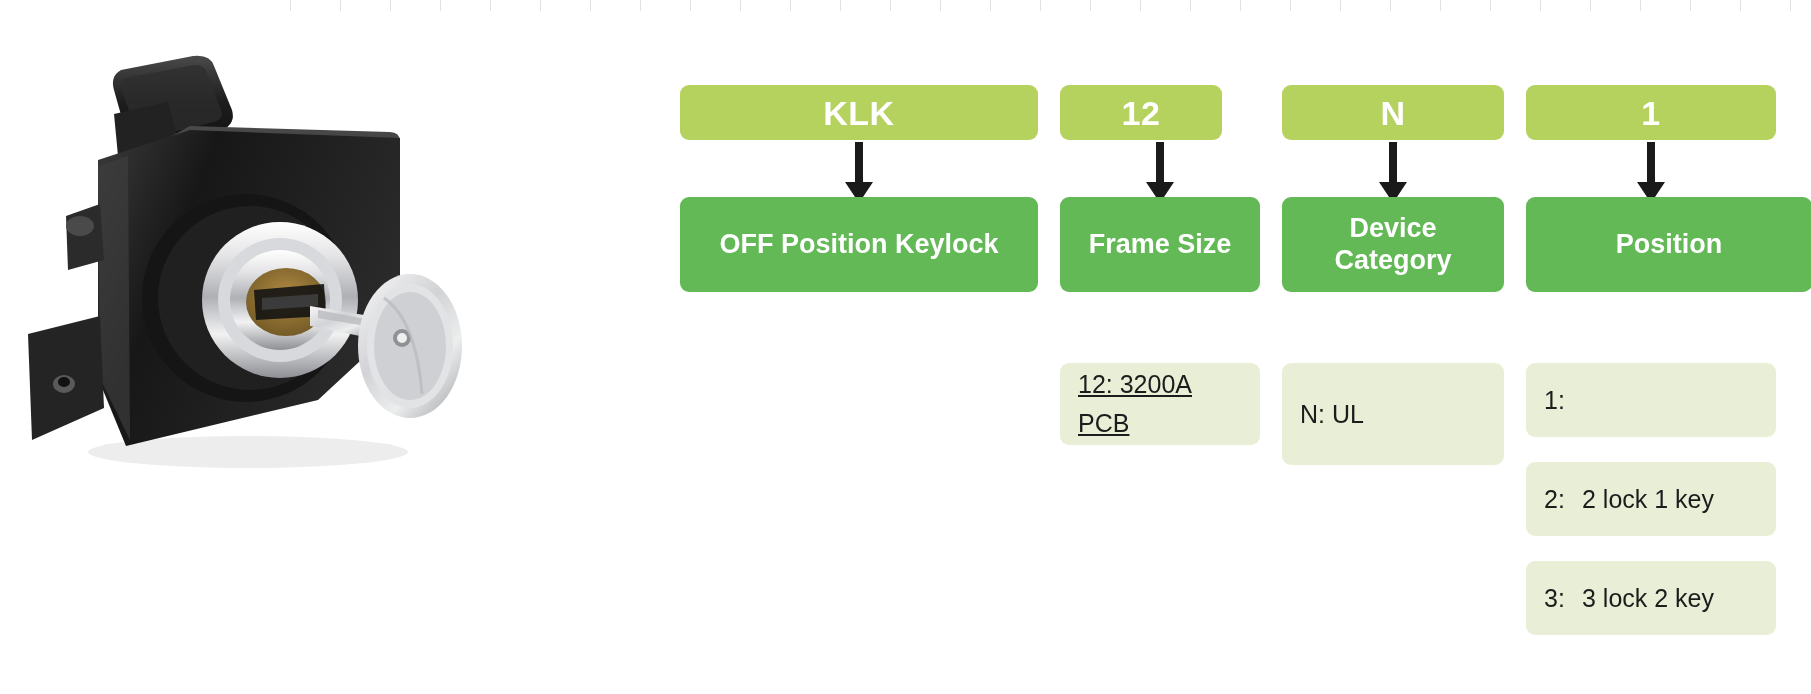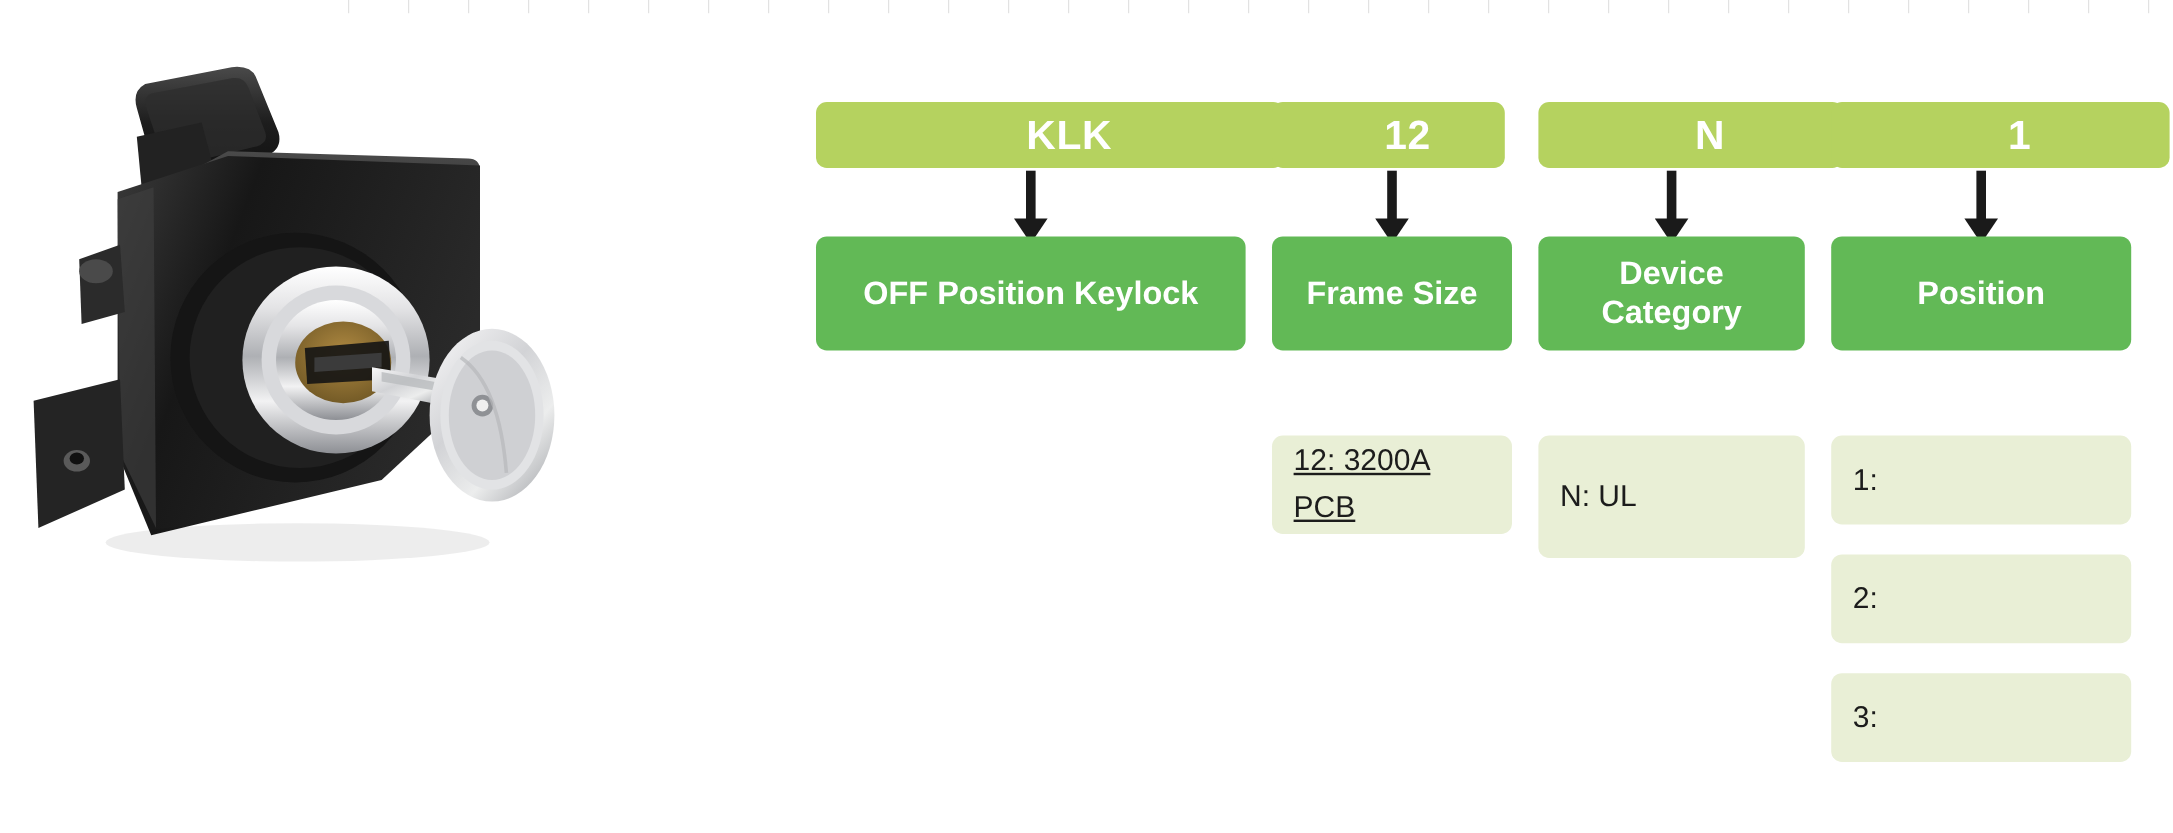--- a/index.html
+++ b/index.html
@@ -64,21 +64,20 @@
     border-radius: 9px;
     background: #b5d25f;
     color: #ffffff;
     font-size: 34px;
     font-weight: bold;
     display: flex;
     align-items: center;
     justify-content: center;
     letter-spacing: 0.5px;
     line-height: 1;
-    padding-left: 32px;
   }
 
   
   .arrow {
     position: absolute;
     top: 142px;
     width: 34px;
     height: 62px;
   }
   .arrow svg { display: block; width: 100%; height: 100%; }
@@ -276,28 +275,30 @@
   </div>
 
   <div class="column">
     <div class="code-chip" style="left:1526px; width:250px;">1</div>
     <div class="arrow" style="left:1634px;">
       <svg viewBox="0 0 34 62" xmlns="http://www.w3.org/2000/svg">
         <rect x="13" y="0" width="8" height="42" fill="#1a1a1a"></rect>
         <path d="M3 40 L31 40 L17 61 Z" fill="#1a1a1a"></path>
       </svg>
     </div>
-    <div class="cat-box" style="left:1526px; width:250px;">Position</div>
+    <div class="cat-box" style="left:1526px; width:286px;">Position</div>
 
     <div class="opt-box" style="left:1526px; top:363px; width:250px; height:74px;">
       <span class="opt-key">1:</span>
     </div>
 
     <div class="opt-box" style="left:1526px; top:462px; width:250px; height:74px;">
       <span class="opt-key">2:</span>
+      <span>2 lock 1 key</span>
     </div>
 
     <div class="opt-box" style="left:1526px; top:561px; width:250px; height:74px;">
       <span class="opt-key">3:</span>
+      <span>3 lock 2 key</span>
     </div>
   </div>
 
 </div>
 
 </body></html>

